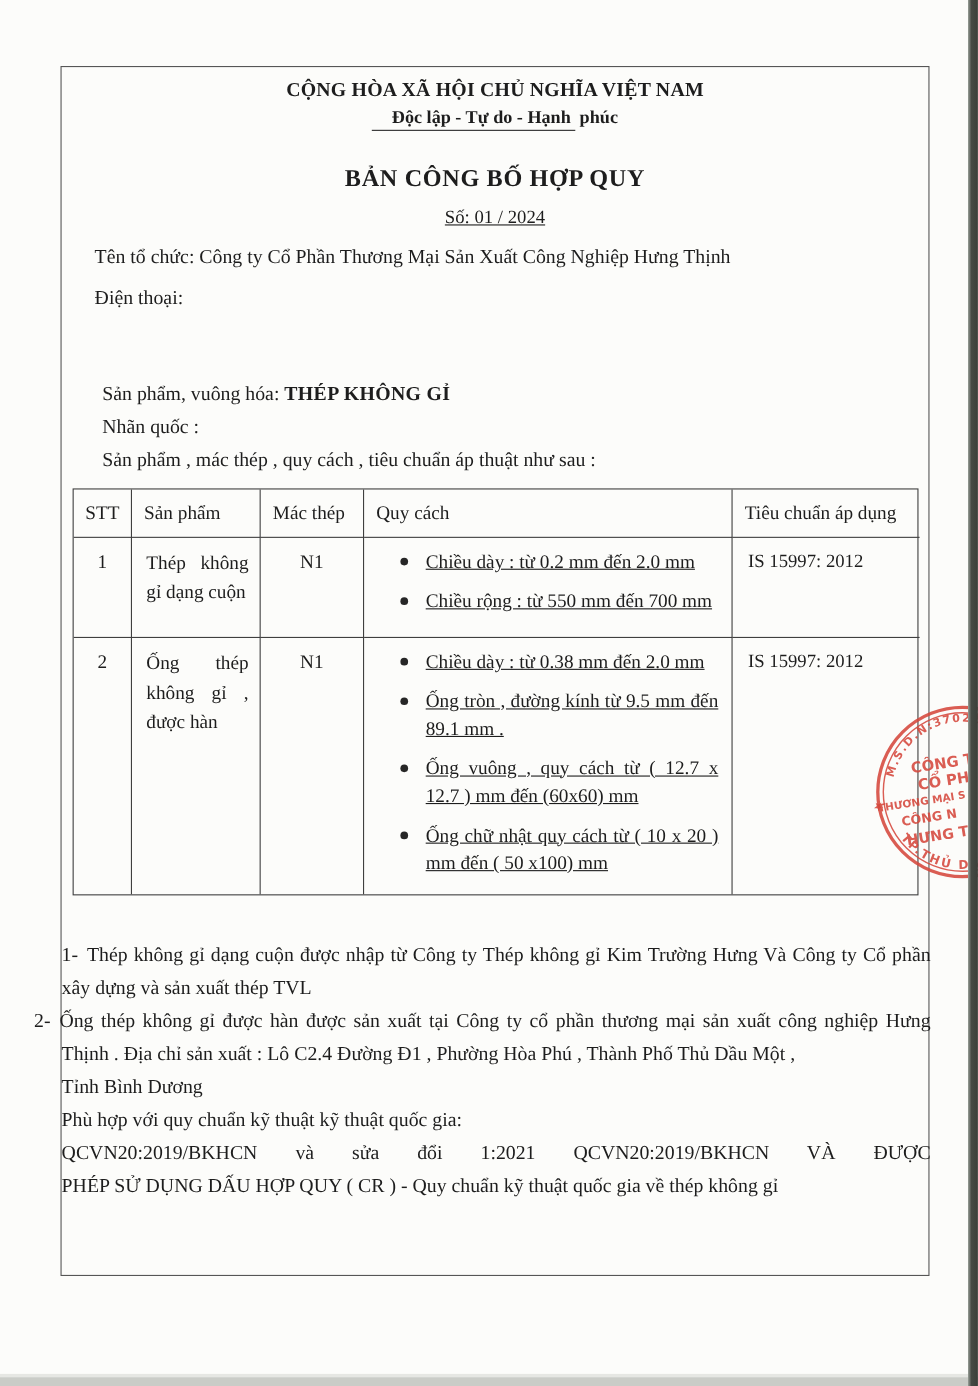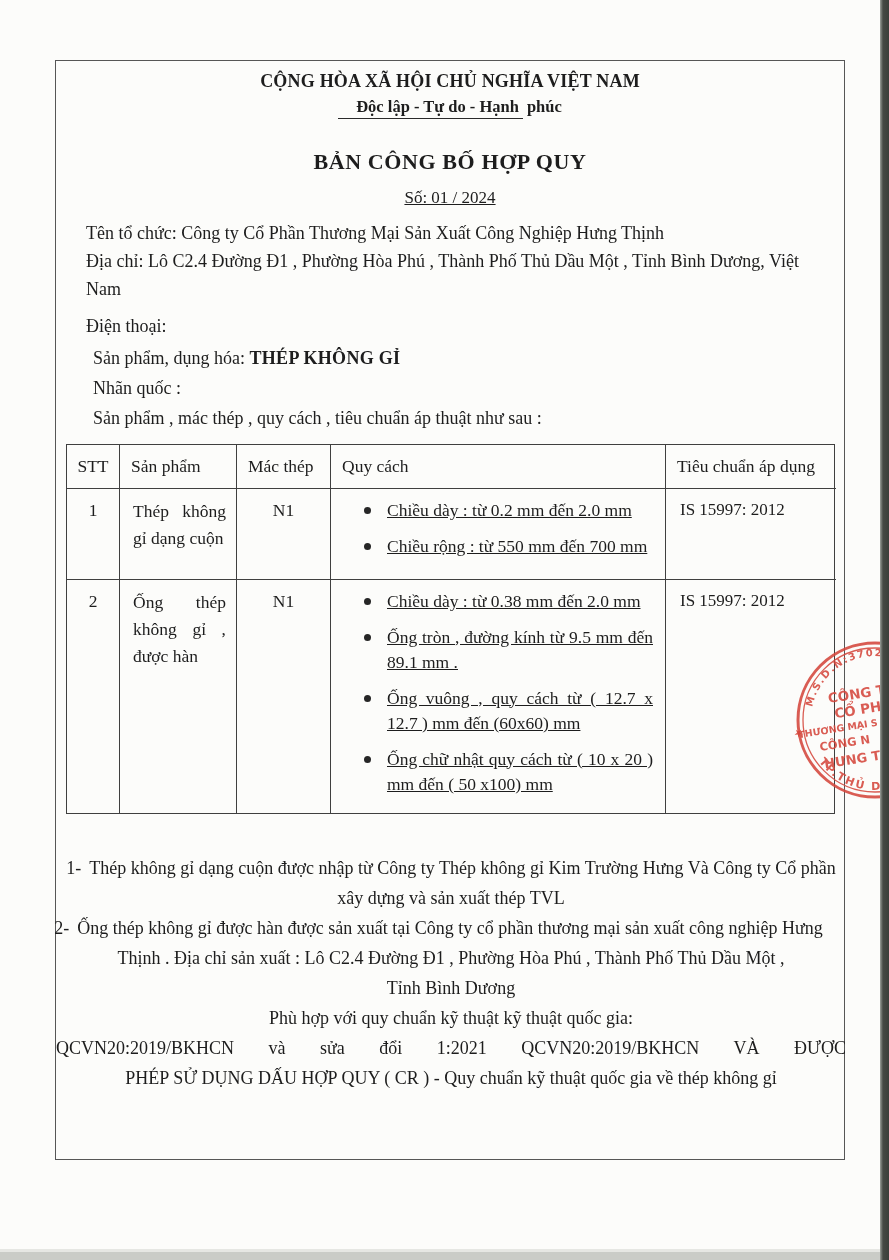--- a/index.html
+++ b/index.html
@@ -42,21 +42,21 @@
   .th.center{justify-content:center;padding-left:0;text-align:right;}
   .c-stt{text-align:center;padding-top:11px;}
   .c-sp{padding:9px 10px 0 13px;text-align:justify;line-height:27px;}
   .c-mt{text-align:center;padding-top:11px;}
   .c-qc ul{margin:0;padding:9px 8px 0 56px;list-style:none;text-decoration:underline;}
   .c-qc li{position:relative;text-align:justify;line-height:25.5px;margin-bottom:10px;padding-right:4px;}
   .c-qc li::before{content:"";position:absolute;left:-23px;top:9px;width:7px;height:7px;border-radius:50%;background:#262626;}
   .c-tc{padding:11px 6px 0 14px;font-size:17px;}
   
   .notes{position:absolute;top:792px;left:0;width:790px;font-size:18px;line-height:30px;}
-  .notes p{margin:0;text-align:center;}
+  .notes p{margin:0;}
   .n1{margin:0 10px 5px 48px;text-align:justify;}
   .n2{margin:0 10px 0 73px;text-indent:-25px;text-align:justify;}
   .marker{padding-right:8px;}
   .province{margin-left:48px;}
   .c-intro{margin:2px 0 0 45px;}
   .c-l1{margin:2px 10px 0 48px;text-align:justify;text-align-last:justify;}
   .c-l2{margin:0 10px 0 5px;}
   
   .stamp{position:absolute;left:780px;top:628px;}
   
@@ -75,25 +75,24 @@
     <div class="nat-header">
       <div class="country">CỘNG HÒA XÃ HỘI CHỦ NGHĨA VIỆT NAM</div>
       <div class="motto"><span class="u">Độc lập - Tự do - Hạnh</span><span class="tail">phúc</span></div>
     </div>
 
     <div class="doc-title">BẢN CÔNG BỐ HỢP QUY</div>
     <div class="doc-number">Số: 01 / 2024</div>
 
     <div class="org-block">
       <div>Tên tổ chức: Công ty Cổ Phần Thương Mại Sản Xuất Công Nghiệp Hưng Thịnh</div>
-      <div>Địa chỉ: Lô C2.4 Đường Đ1 , Phường Hòa Phú , Thành Phố Thủ Dầu Một , Tỉnh Bình Dương, Việt Nam</div>
       <div class="phone">Điện thoại:</div>
     </div>
 
-    <div class="product-line"><span>Sản phẩm, dụng hóa:</span> <span class="bold">THÉP KHÔNG GỈ</span></div>
+    <div class="product-line"><span>Sản phẩm, vuông hóa:</span> <span class="bold">THÉP KHÔNG GỈ</span></div>
     <div class="brand-line">Nhãn quốc :</div>
     <div class="intro-line">Sản phẩm , mác thép , quy cách , tiêu chuẩn áp thuật như sau :</div>
 
     <div class="spec-table">
 
       <div class="cell th center">STT</div>
       <div class="cell th">Sản phẩm</div>
       <div class="cell th">Mác thép</div>
       <div class="cell th">Quy cách</div>
       <div class="cell th last-col">Tiêu chuẩn áp dụng</div>

